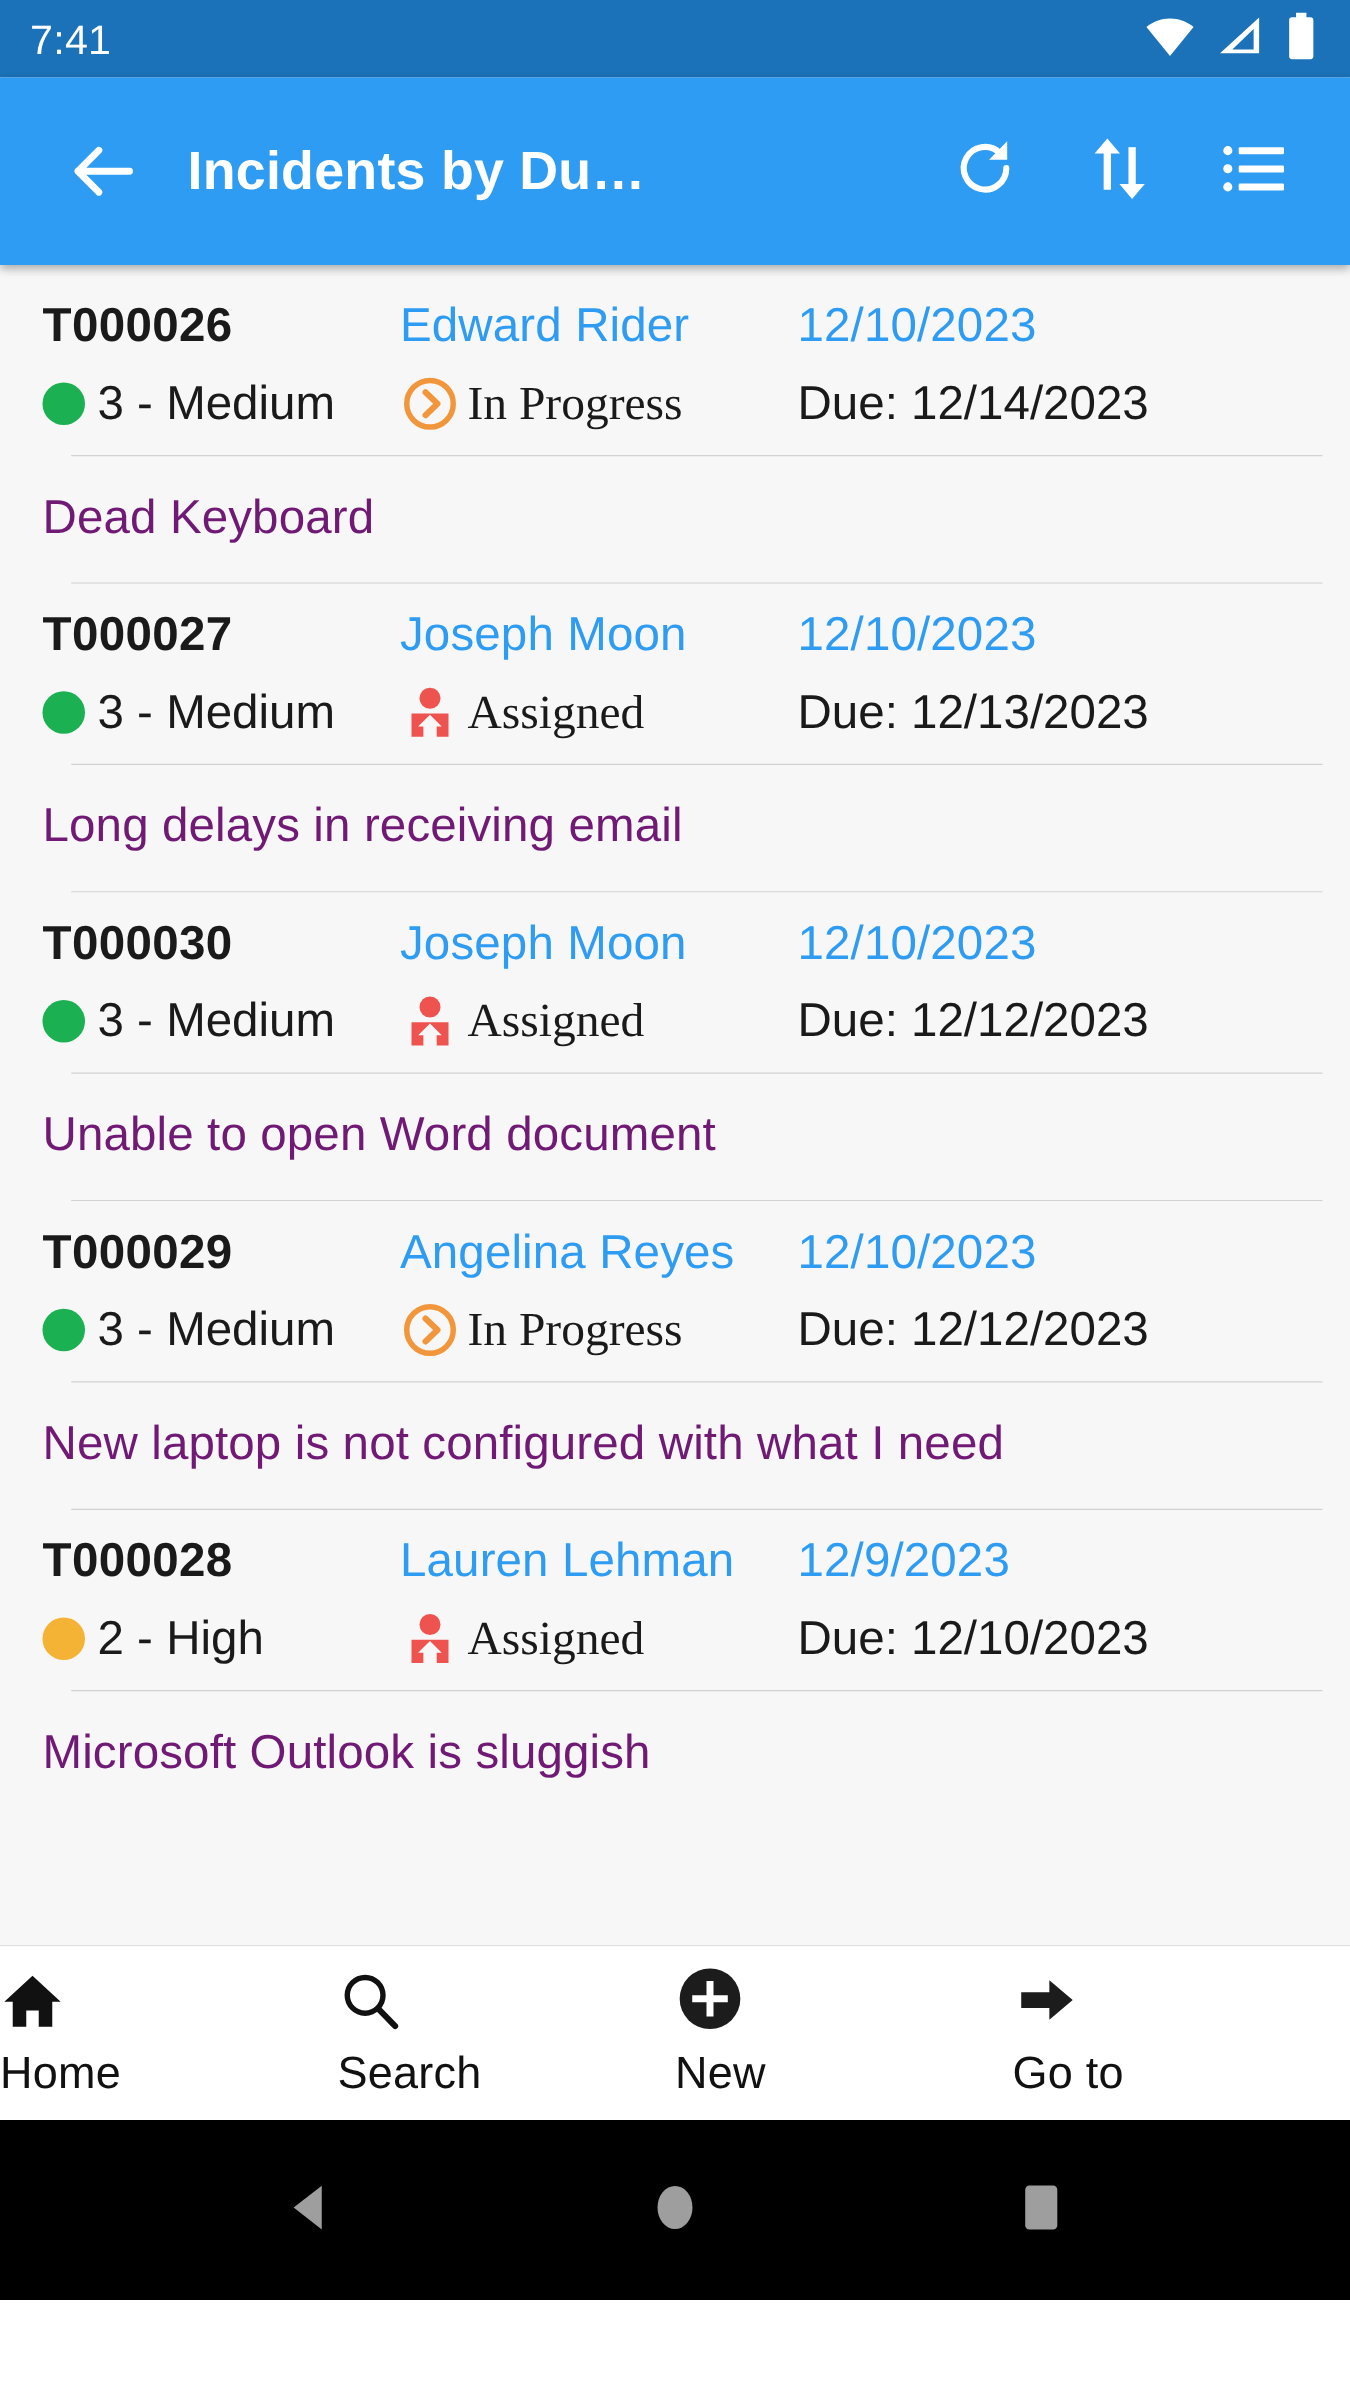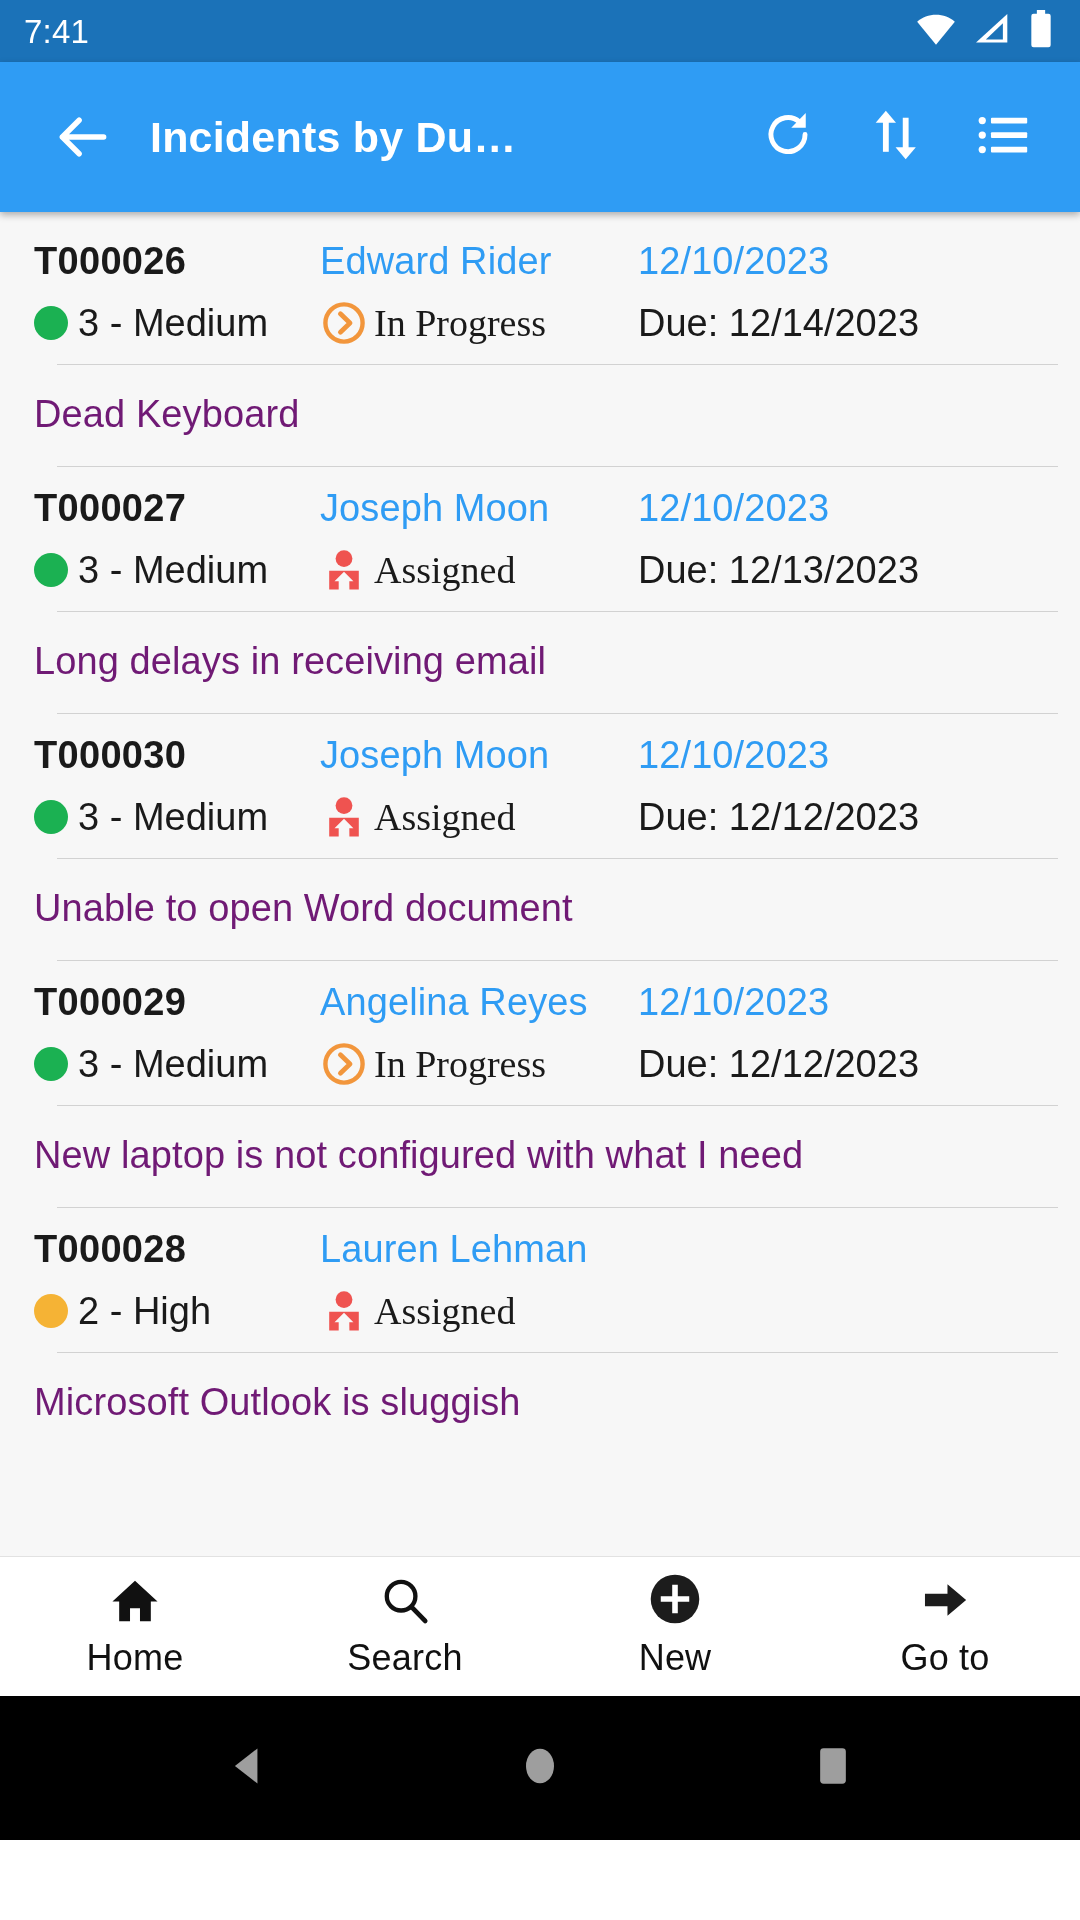--- a/index.html
+++ b/index.html
@@ -74,21 +74,21 @@
   .ic-assigned   { width:48px; height:48px; flex:0 0 48px; }
 
   
   .bottomnav {
     flex:0 0 140px; height:140px; background:#ffffff;
     border-top:1px solid #e2e2e2;
     display:flex; align-items:center;
   }
   .navitem {
     flex:1 1 0; display:flex; flex-direction:column;
-    align-items:center; justify-content:center; gap:10px; height:100%;
+    align-items:flex-start; justify-content:center; gap:10px; height:100%;
   }
   .navicon { height:52px; display:flex; align-items:flex-end; justify-content:center; }
   .navlabel { font-size:36px; color:#111111; letter-spacing:.2px; }
 
   
   .sysnav {
     flex:0 0 144px; height:144px; background:#000000;
     display:flex; align-items:center; justify-content:space-around;
     padding:0 100px;
   }
@@ -363,20 +363,28 @@
               <span class="ic-assigned">
                 <svg width="48" height="48" viewBox="0 0 24 24">
                   <circle cx="12" cy="6.3" r="4.2" fill="#ef5350"></circle>
                   <path fill="#ef5350" d="M4.6 12.4h14.8v9.3h-4.7l-.05-4.1 2.05.0L12 12.9l-4.75 4.7 2.1 0 0 4.1H4.6z"></path>
                 </svg>
               </span>
               <span class="status-text">Assigned</span>
             </span>
           </div>
         </div>
+        <div class="col col-right">
+          <div class="row-top">
+              <span class="created">12/9/2023</span>
+            </div>
+          <div class="row-bot">
+              <span class="due">Due: 12/10/2023</span>
+            </div>
+        </div>
       </div>
       <div class="card-sep"></div>
       <div class="card-desc">Microsoft Outlook is sluggish</div>
     </div>
 
   </div>
 
   <div class="bottomnav">
     <div class="navitem">
       <div class="navicon">

